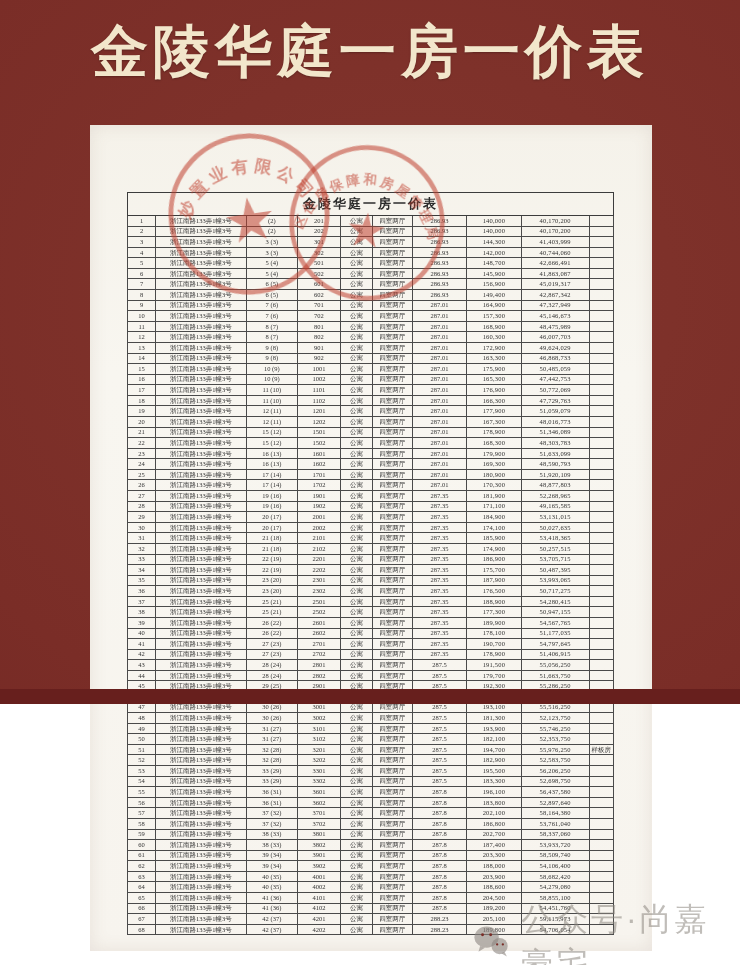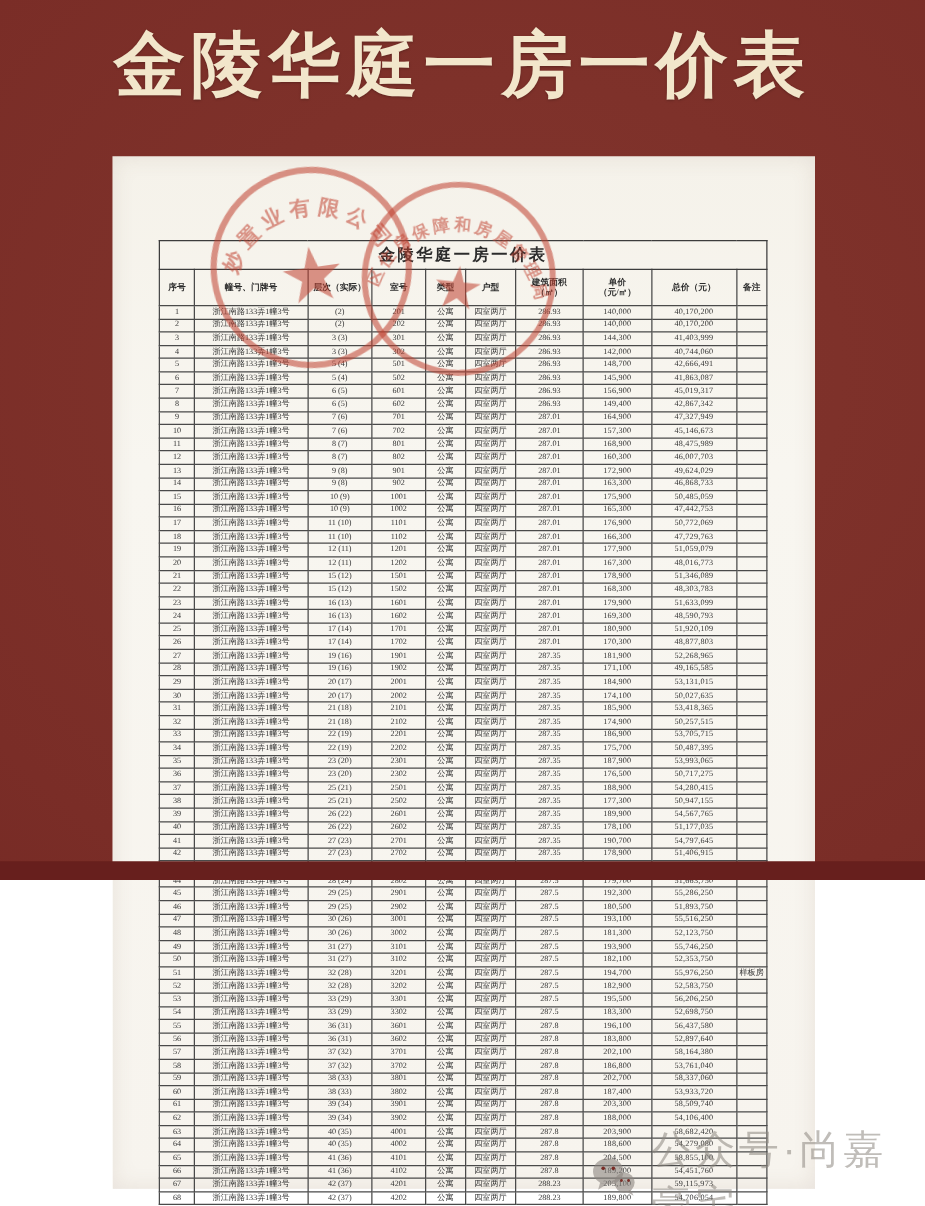--- a/index.html
+++ b/index.html
@@ -62,34 +62,20 @@
             <col style="width:8.2%">
           <col style="width:11.2%">
             <col style="width:11.2%">
             <col style="width:14.0%">
           <col style="width:5.0%">
         </colgroup>
         <thead>
           <tr class="title-row">
             <th colspan="10">金陵华庭一房一价表</th>
           </tr>
-          <tr class="header-row">
-              <th>序号</th>
-              <th>幢号、门牌号</th>
-              <th>层次（实际）</th>
-              <th>室号</th>
-              <th>类型</th>
-              <th>户型</th>
-              <th>建筑面积
-（㎡）</th>
-              <th>单价
-（元/㎡）</th>
-              <th>总价（元）</th>
-              <th>备注</th>
-            </tr>
         </thead>
         <tbody>
             <tr>
               <td>1</td>
               <td>浙江南路133弄1幢3号</td>
               <td>(2)</td>
               <td>201</td>
               <td>公寓</td>
               <td>四室两厅</td>
               <td>286.93</td>

